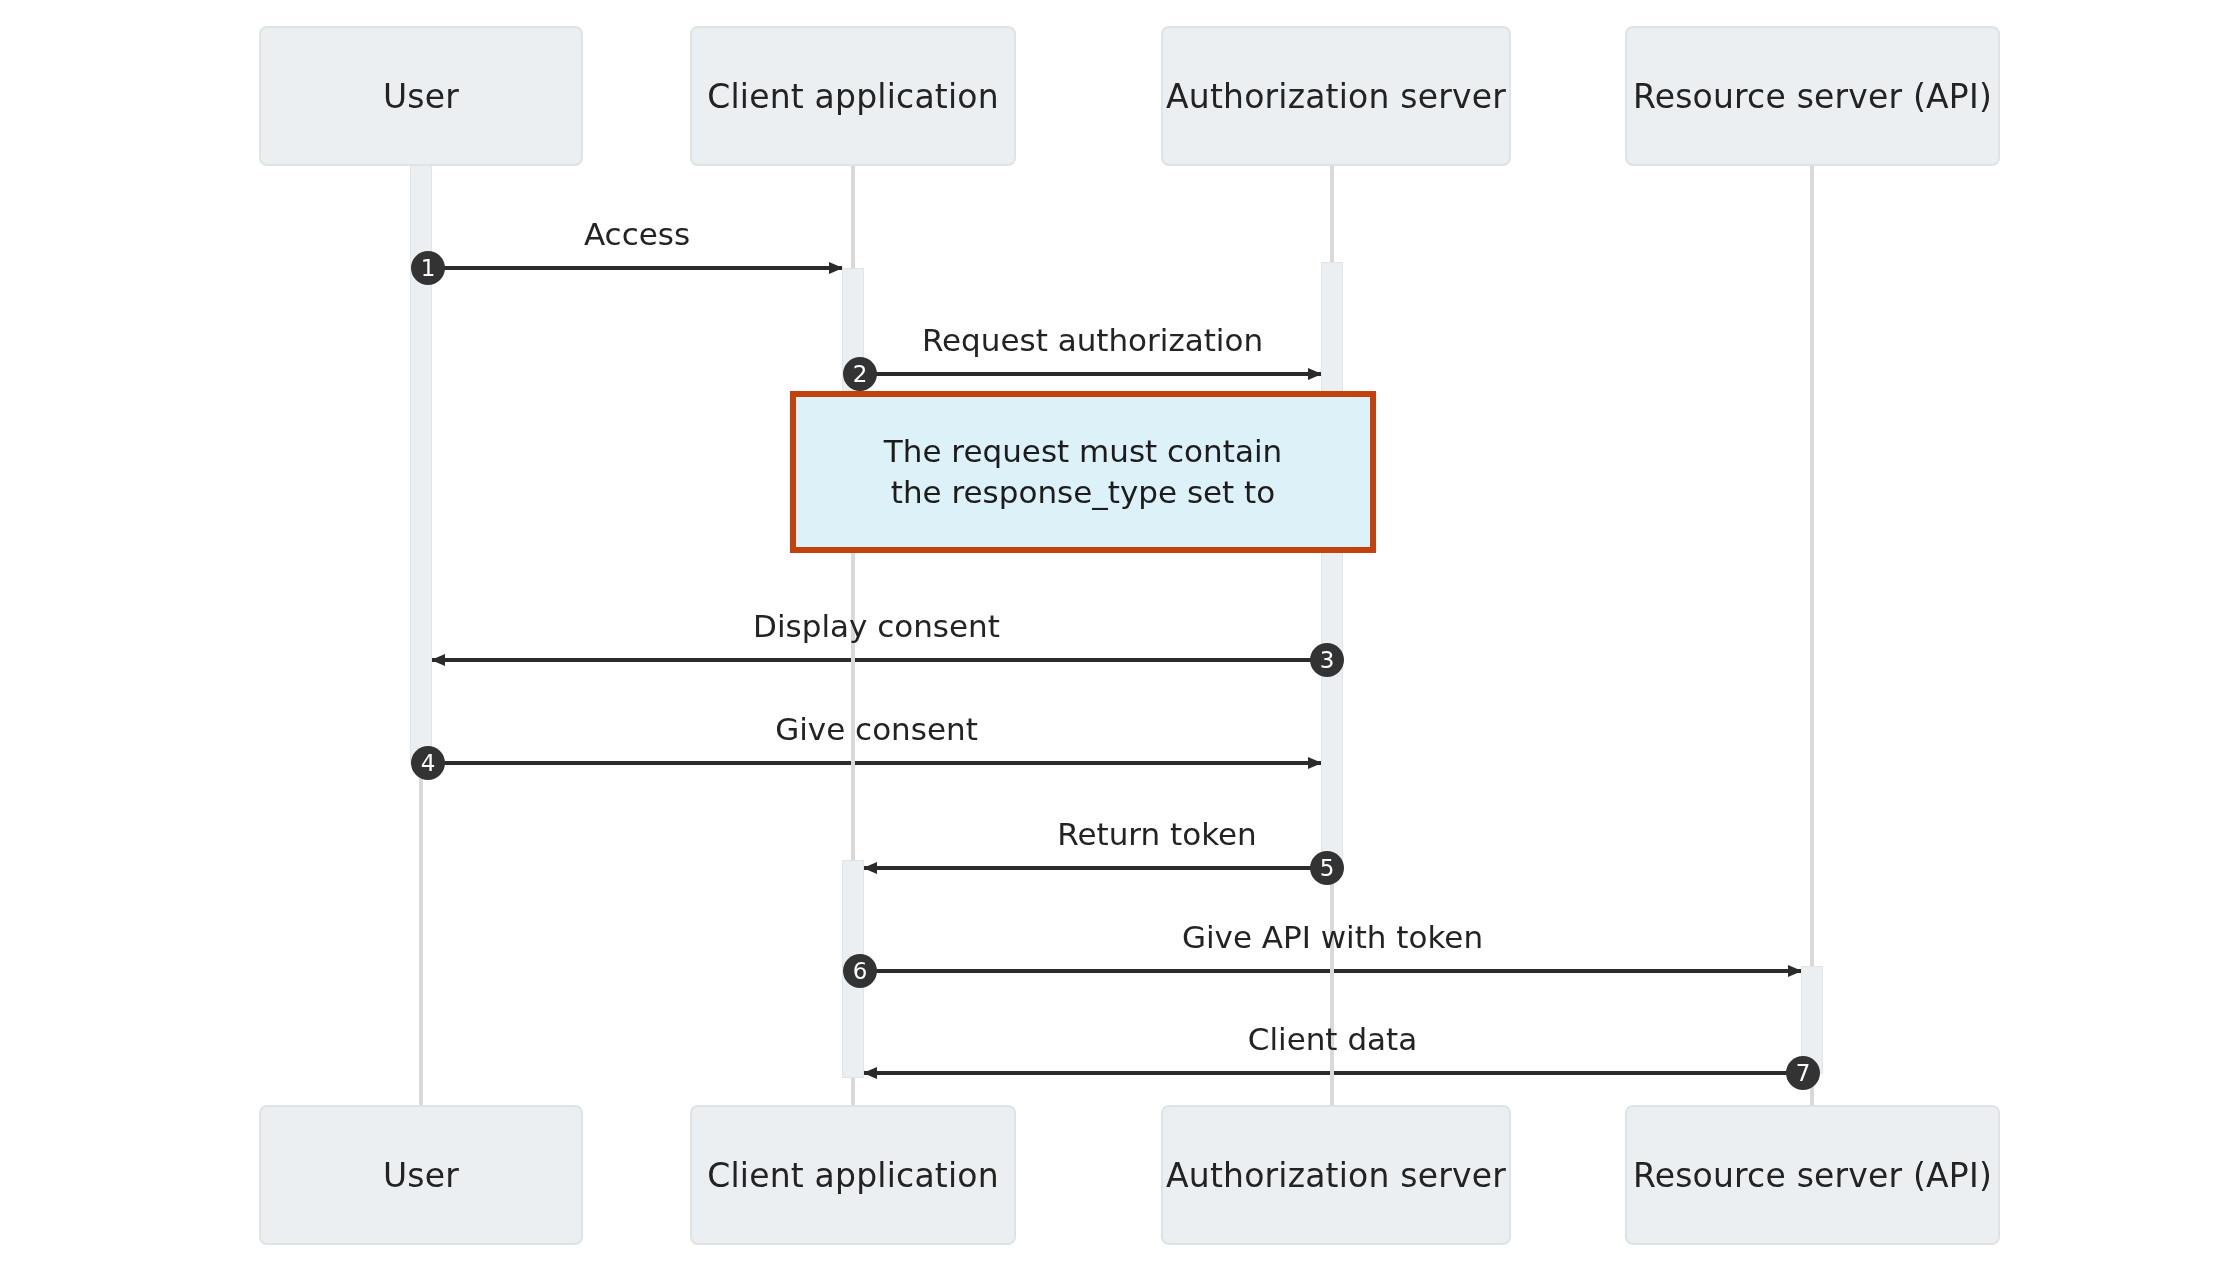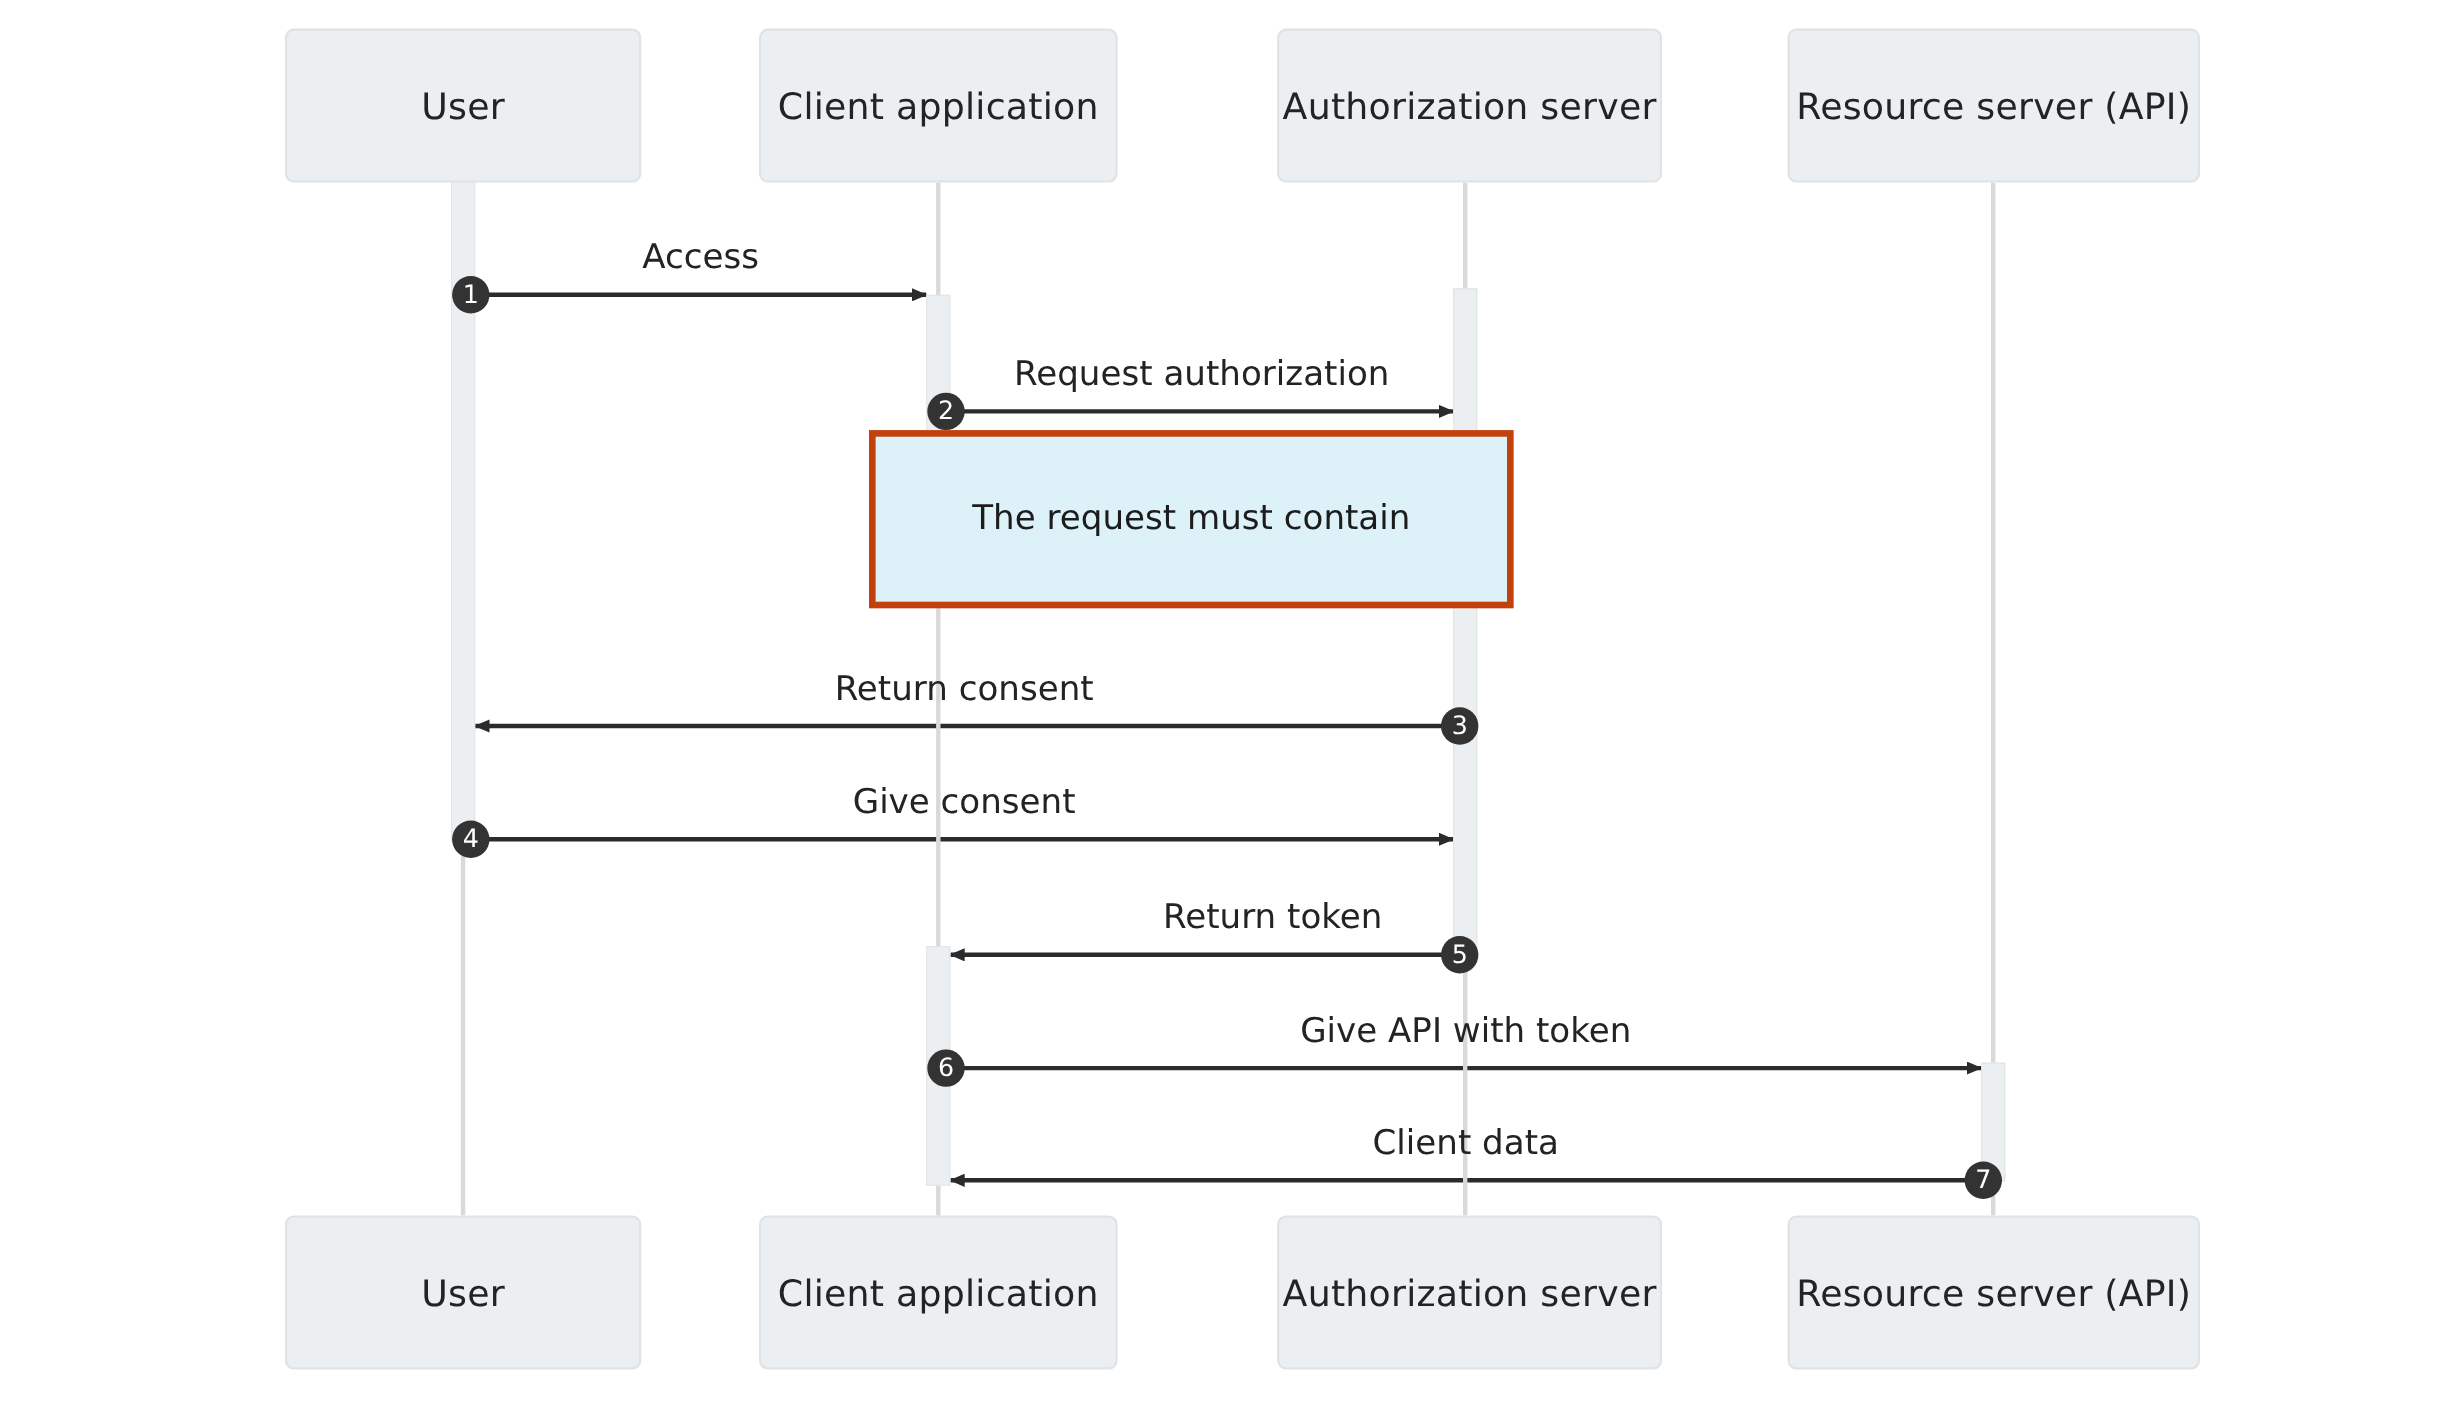--- a/index.html
+++ b/index.html
@@ -154,28 +154,29 @@
       </div>
       <div class="participant-box" style="left: 1625px; top: 1105px; width: 375px; height: 140px;">
         <span>Resource server (API)</span>
       </div>
     </div>
 
   <div id="notes">
       <div class="note-box" style="left: 790px; top: 391px; width: 586px; height: 162px;">
         <div>
           <div>The request must contain</div>
+          <div>the response_type set to</div>
         </div>
       </div>
     </div>
 
   <div id="message-labels">
       <div class="msg-label" style="left: 637px; top: 252px;">Access</div>
       <div class="msg-label" style="left: 1092.5px; top: 358px;">Request authorization</div>
-      <div class="msg-label" style="left: 876.5px; top: 644px;">Return consent</div>
+      <div class="msg-label" style="left: 876.5px; top: 644px;">Display consent</div>
       <div class="msg-label" style="left: 876.5px; top: 747px;">Give consent</div>
       <div class="msg-label" style="left: 1157px; top: 852px;">Return token</div>
       <div class="msg-label" style="left: 1332.5px; top: 955px;">Give API with token</div>
       <div class="msg-label" style="left: 1332.5px; top: 1057px;">Client data</div>
     </div>
 
   <div id="sequence-badges">
       <div class="seq-badge" style="left: 428px; top: 268px;">1</div>
       <div class="seq-badge" style="left: 860px; top: 374px;">2</div>
       <div class="seq-badge" style="left: 1327px; top: 660px;">3</div>

